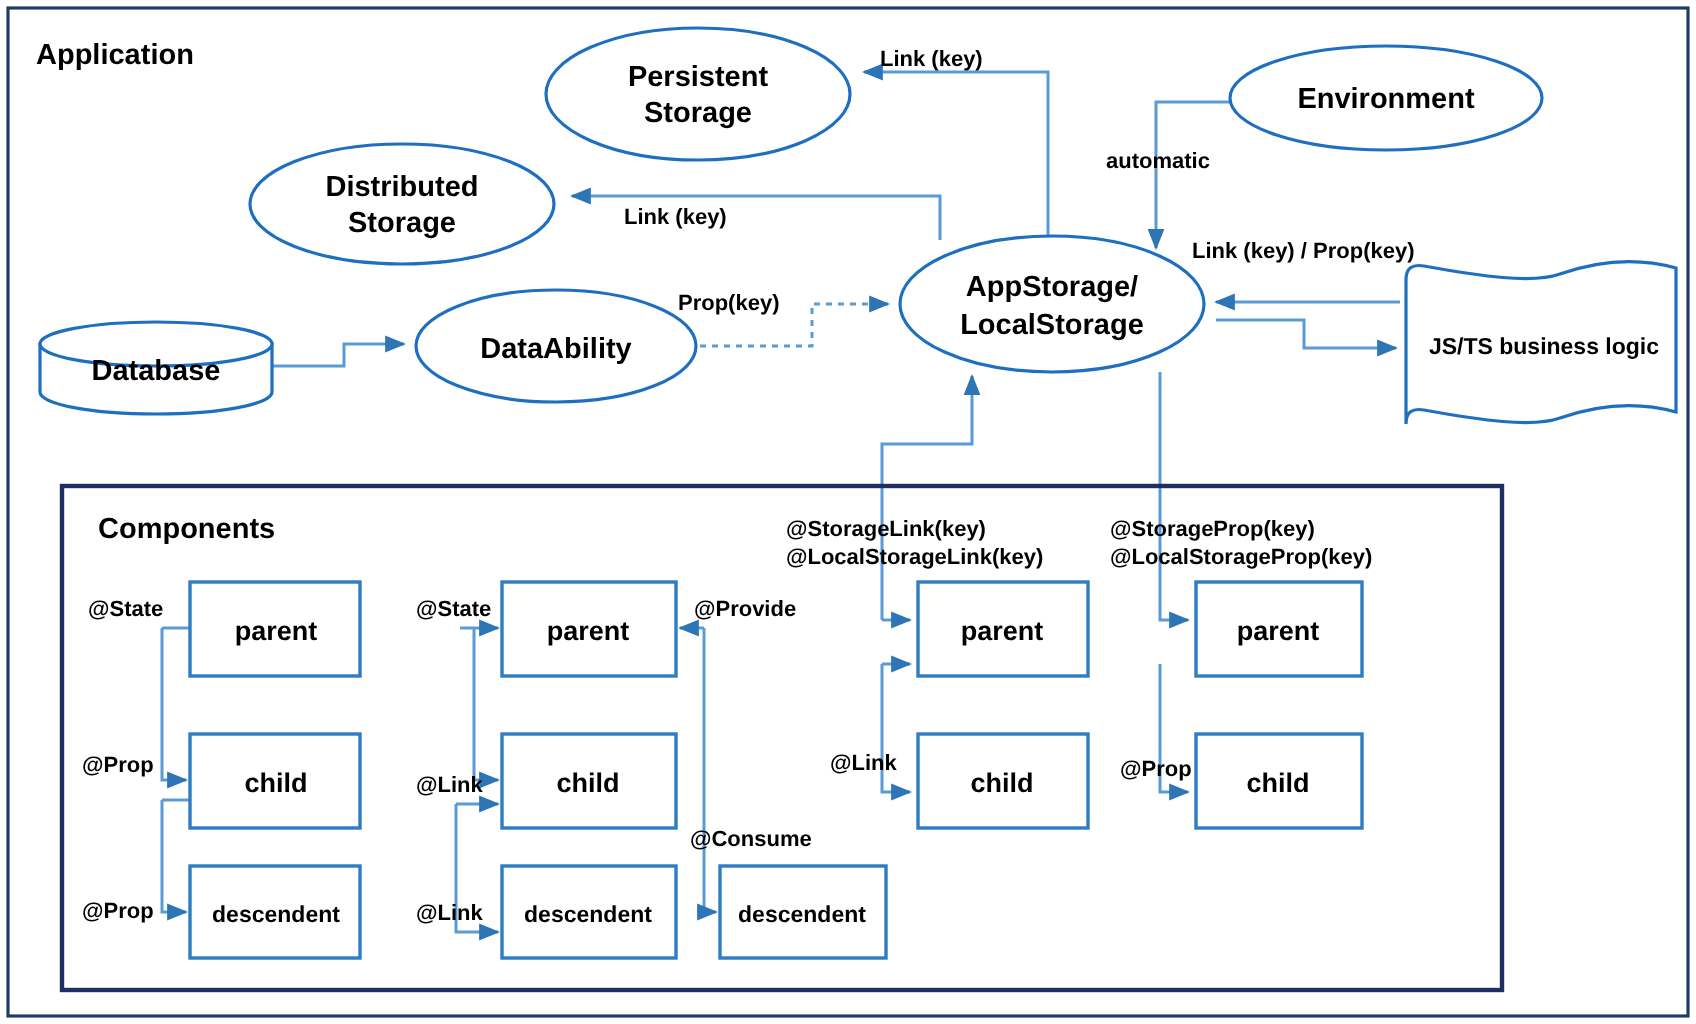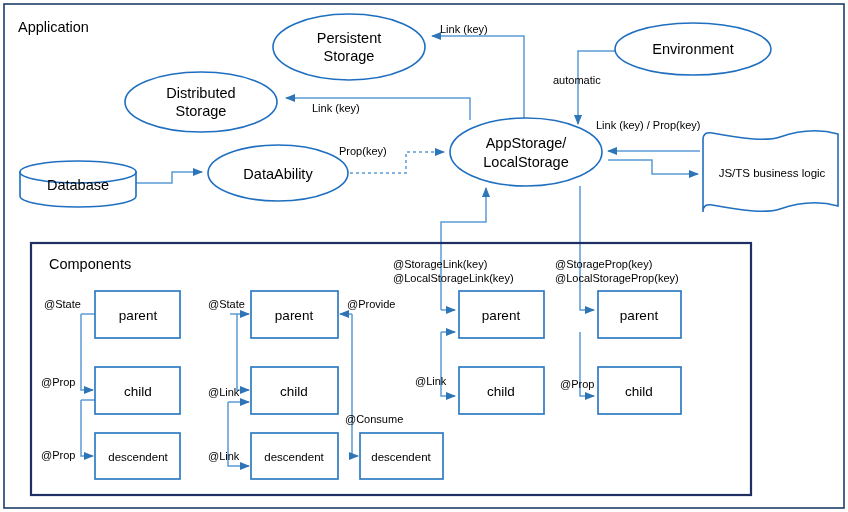--- a/index.html
+++ b/index.html
@@ -6,21 +6,21 @@
     margin: 0; padding: 0;
     background: #ffffff;
   }
   body {
     width: 848px; height: 512px;
     font-family: "Liberation Sans", sans-serif;
     overflow: hidden;
   }
   #diagram-root {
     position: relative;
-    width: 848px; height: 512px;
+    width: 848px; height: 512px; font-weight: bold;
   }
   svg#scene { display: block; }
   .shape-stroke { fill: #ffffff; stroke: #1F6FC0; stroke-width: 1.6; }
   .cyl-stroke { fill: #ffffff; stroke: #1F6FC0; stroke-width: 1.6; }
   .box-stroke { fill: #ffffff; stroke: #2E7CC4; stroke-width: 1.7; }
   .frame-outer { fill: none; stroke: #1F3C68; stroke-width: 1.6; }
   .frame-inner { fill: none; stroke: #1F2E63; stroke-width: 2.2; }
   .conn { fill: none; stroke: #5B9BD5; stroke-width: 1.5; }
   .conn-dash { fill: none; stroke: #5B9BD5; stroke-width: 1.5; stroke-dasharray: 3 3; }
   .arrowhead { fill: #2E75B6; }

